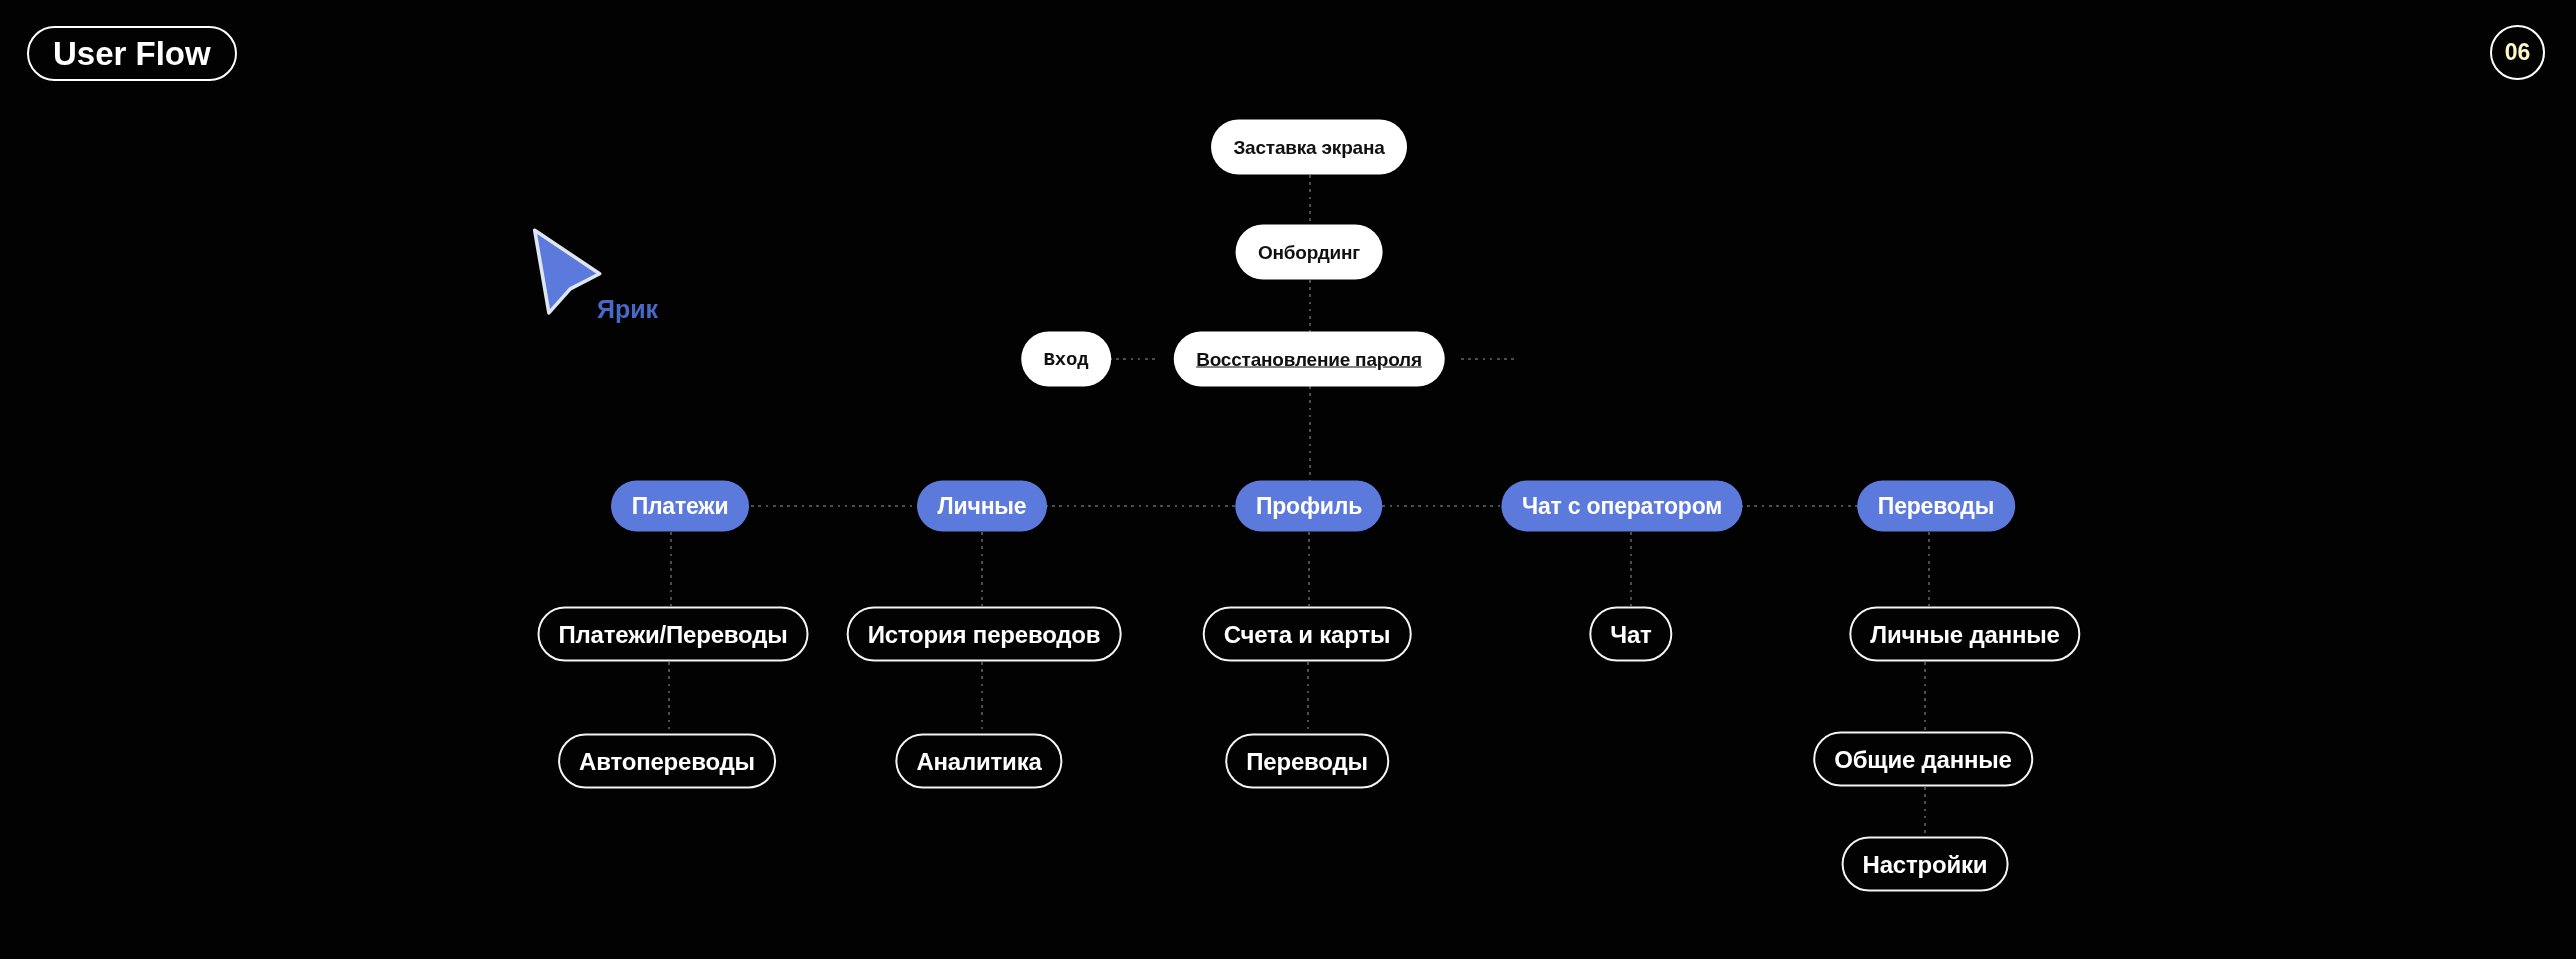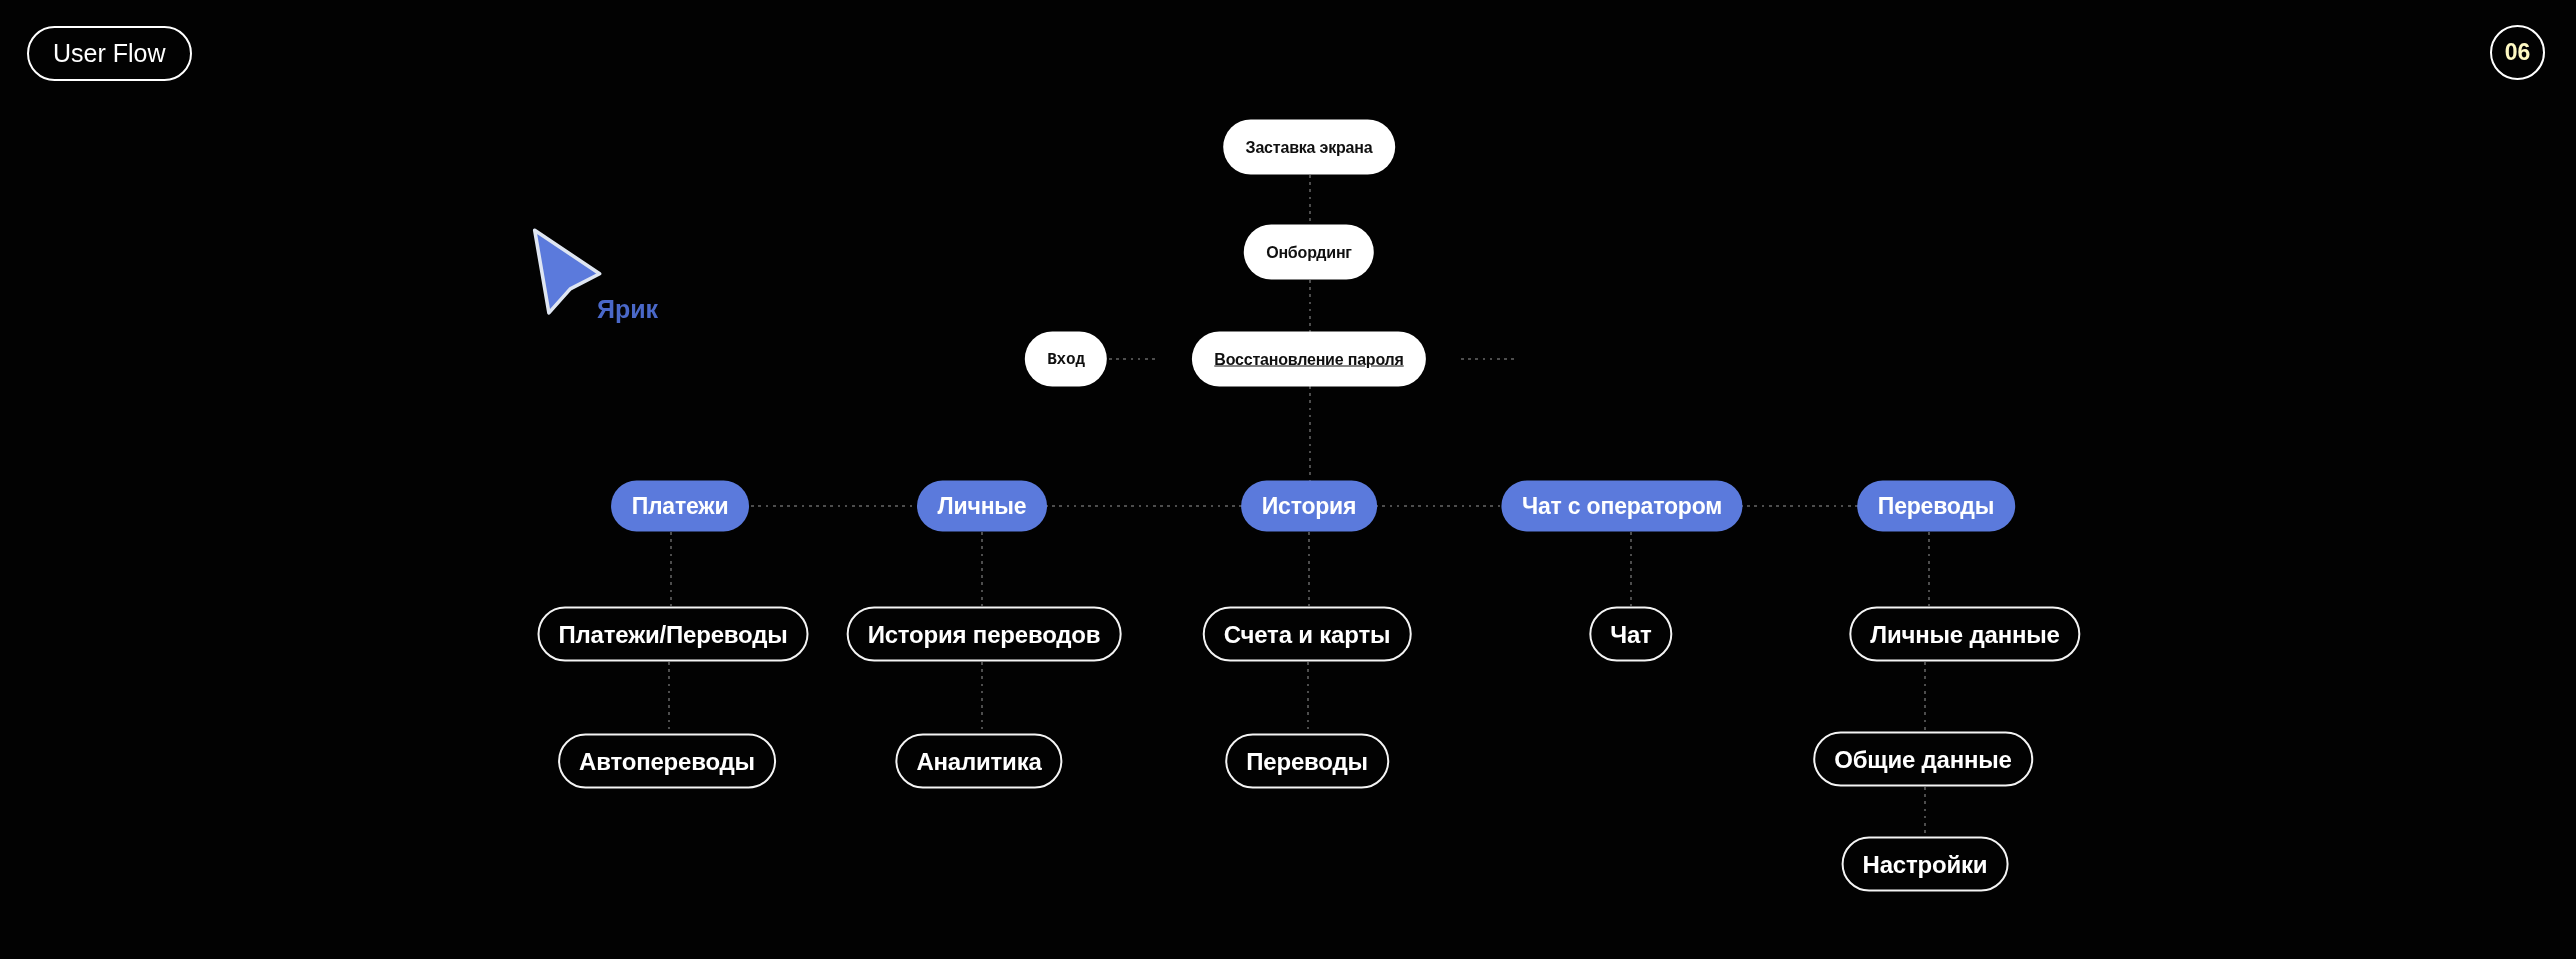--- a/index.html
+++ b/index.html
@@ -33,21 +33,21 @@
     border-radius: 894px;
     font-weight: 700;
     letter-spacing: -0.2px;
     box-sizing: border-box;
     z-index: 2;
   }
   .node.white {
     background: #ffffff;
     color: #101010;
     height: 55px;
-    font-size: 16px;
+    font-size: 19px;
     padding: 0 22.4px;
   }
   .node.blue {
     background: #5b7adc;
     color: #ffffff;
     height: 51px;
     font-size: 23px;
     padding: 0 20.6px;
   }
   .node.outline {
@@ -62,22 +62,22 @@
   .badge {
     position: absolute;
     left: 27px; top: 26px;
     height: 55px;
     display: inline-flex;
     align-items: center;
     padding: 0 24px;
     border: 2.2px solid #ffffff;
     border-radius: 894px;
     color: #ffffff;
-    font-size: 25px;
-    font-weight: 400;
+    font-size: 33px;
+    font-weight: 700;
     box-sizing: border-box;
     z-index: 3;
   }
   .page-circle {
     position: absolute;
     left: 2490px; top: 25px;
     width: 55px; height: 55px;
     border: 2.2px solid #ffffff;
     border-radius: 50%;
     display: flex;
@@ -133,21 +133,21 @@
   <div class="hline" style="top:505px; left:1368px; width:136px;"></div>
   <div class="hline" style="top:505px; left:1740px; width:134px;"></div>
 
   <div class="node white" style="left:1309px; top:147px;">Заставка экрана</div>
   <div class="node white" style="left:1309px; top:252px;">Онбординг</div>
   <div class="node white" style="left:1066px; top:359px;font-family:Liberation Mono, monospace;">Вход</div>
   <div class="node white" style="left:1309px; top:359px;text-decoration:underline;">Восстановление пароля</div>
 
   <div class="node blue" style="left:680px;  top:506px;">Платежи</div>
   <div class="node blue" style="left:982px; top:506px;">Личные</div>
-  <div class="node blue" style="left:1309px; top:506px;">История</div>
+  <div class="node blue" style="left:1309px; top:506px;">Профиль</div>
   <div class="node blue" style="left:1622px; top:506px;">Чат с оператором</div>
   <div class="node blue" style="left:1936px; top:506px;">Переводы</div>
 
   <div class="node outline" style="left:673px;  top:634px;">Платежи/Переводы</div>
   <div class="node outline" style="left:984px; top:634px;">История переводов</div>
   <div class="node outline" style="left:1307px; top:634px;">Счета и карты</div>
   <div class="node outline" style="left:1631px; top:634px;">Чат</div>
   <div class="node outline" style="left:1965px; top:634px;text-align:center;">Личные данные</div>
 
   <div class="node outline" style="left:667px;  top:761px;">Автопереводы</div>

